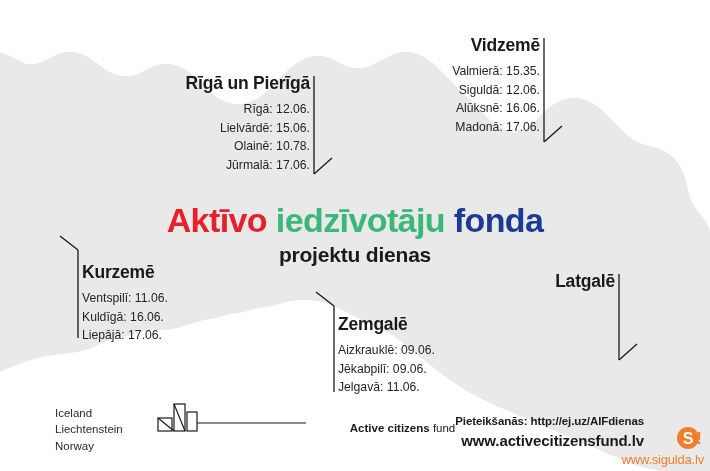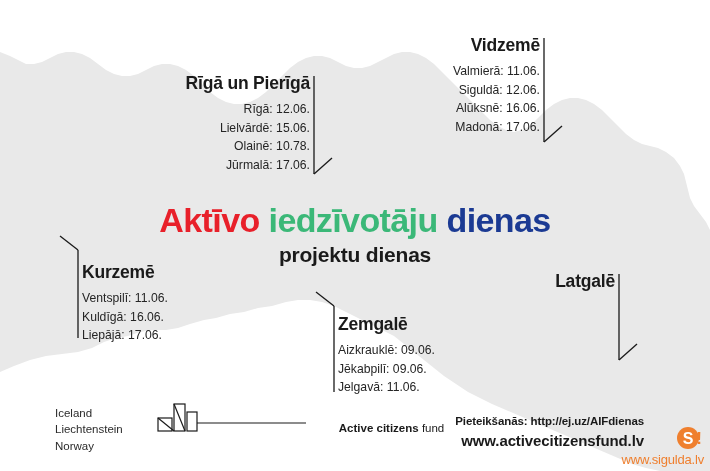--- a/index.html
+++ b/index.html
@@ -92,21 +92,21 @@
     line-height: 1.42;
     color: #2b2b2b;
     padding-top: 9px;
   }
   #acf-mark { margin-left: 5px; }
   #acf-name {
     font-size: 11.5px;
     line-height: 1.42;
     color: #1a1a1a;
     padding-top: 24px;
-    margin-left: 3px;
+    margin-left: 14px;
   }
   #acf-name b { font-weight: bold; }
 
   
   #apply-line {
     position: absolute;
     right: 66px;
     top: 415px;
     font-size: 11.5px;
     font-weight: bold;
@@ -177,21 +177,21 @@
     </div>
   </div>
   <svg class="arrow" style="left:310px; top:76px;" width="32" height="110" viewBox="0 0 32 110">
     <path d="M4,0 L4,98" stroke="#1a1a1a" stroke-width="1.3" fill="none"></path>
     <path d="M4,98 L22,82" stroke="#1a1a1a" stroke-width="1.3" fill="none"></path>
   </svg>
 
   <div class="region align-right" style="left:400px; top:36px; width:140px;">
     <div class="r-title">Vidzemē</div>
     <div class="r-list">
-      <div>Valmierā: 11.06.</div>
+      <div>Valmierā: 15.35.</div>
       <div>Siguldā: 12.06.</div>
       <div>Alūksnē: 16.06.</div>
       <div>Madonā: 17.06.</div>
     </div>
   </div>
   <svg class="arrow" style="left:540px; top:38px;" width="32" height="116" viewBox="0 0 32 116">
     <path d="M4,0 L4,104" stroke="#1a1a1a" stroke-width="1.3" fill="none"></path>
     <path d="M4,104 L22,88" stroke="#1a1a1a" stroke-width="1.3" fill="none"></path>
   </svg>
 
@@ -226,21 +226,21 @@
     <div class="r-title">Latgalē</div>
   </div>
   <svg class="arrow" style="left:615px; top:274px;" width="32" height="98" viewBox="0 0 32 98">
     <path d="M4,0 L4,86" stroke="#1a1a1a" stroke-width="1.3" fill="none"></path>
     <path d="M4,86 L22,70" stroke="#1a1a1a" stroke-width="1.3" fill="none"></path>
   </svg>
 
   <div id="headline">
     <span class="w-red">Aktīvo</span>
     <span class="w-green">iedzīvotāju</span>
-    <span class="w-blue">dienas</span>
+    <span class="w-blue">fonda</span>
   </div>
   <div id="subheadline">projektu dienas</div>
 
   <div id="acf-logo">
     <div id="acf-countries">
       <div>Iceland</div>
       <div>Liechtenstein</div>
       <div>Norway</div>
     </div>
     <svg id="acf-mark" width="152" height="46" viewBox="0 0 152 46">

